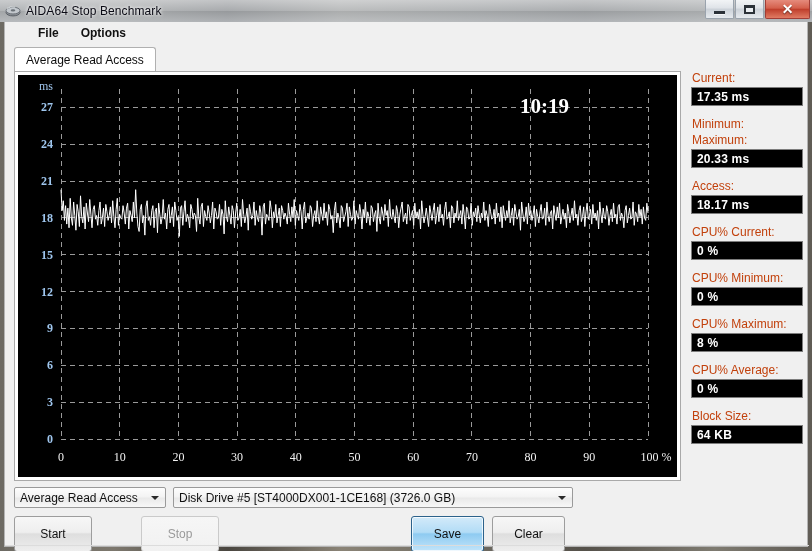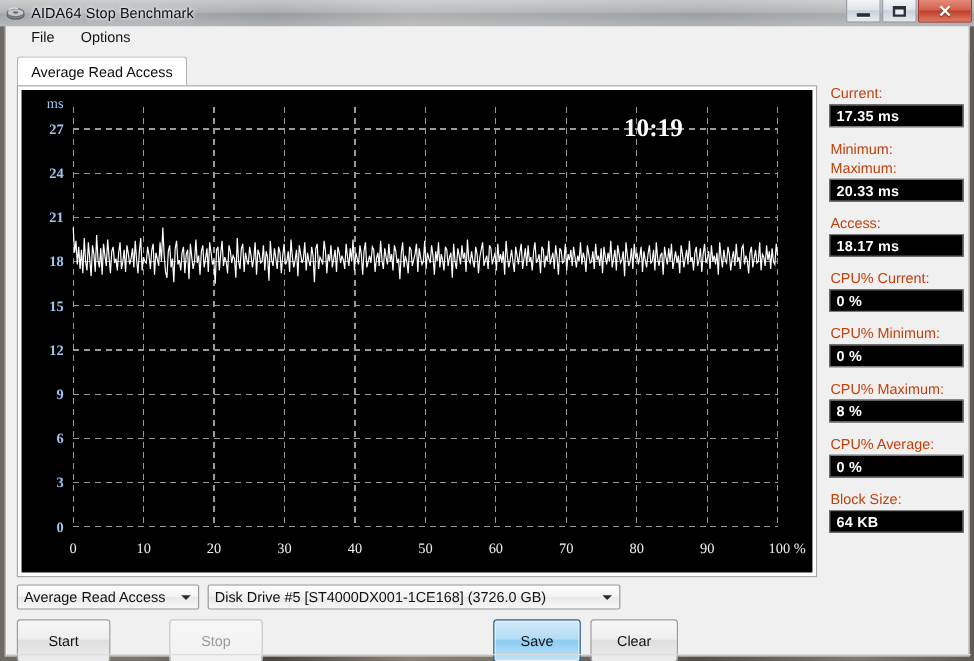--- a/index.html
+++ b/index.html
@@ -55,22 +55,22 @@
     font-size:14px; font-weight:bold; color:#fff; line-height:1;
     text-shadow: 0 1px 1px rgba(0,0,0,.55);
   }
   
   #client {
     position:absolute; left:4px; top:22px; width:804px; height:525px;
     background:#f0f0f0;
     border:1px solid #b4b4b4; border-top:none;
   }
   #menubar {
-    height:21px; background:#f0f0f0; display:flex; 
-    padding-left:12px; gap:4px;
+    height:21px; background:#f0f0f0; display:flex; align-items:center;
+    padding-left:24px; gap:4px;font-weight:bold;
   }
   .menu-item {
     font-size:12px; color:#111; padding:3px 9px; line-height:1;
   }
 
   
   #tabstrip { position:absolute; left:9px; top:25px; height:25px; }
   .tab {
     display:inline-block; height:25px; padding:0 11px;
     font-size:12px; color:#0d0d0d; line-height:24px;
@@ -117,21 +117,21 @@
     font-size:12px; color:#111;
     padding-left:5px; padding-right:18px;
     white-space:nowrap; overflow:hidden;
   }
   .combo .arrow {
     position:absolute; right:6px; top:8px;
     width:0;height:0;border-left:4px solid transparent;border-right:4px solid transparent;
     border-top:4px solid #2a2a2a;
   }
   #combo-mode { left:9px; top:3px; width:152px; }
-  #combo-drive { left:168px; top:3px; width:344px; }
+  #combo-drive { left:168px; top:3px; width:400px; }
   .btn {
     position:absolute; height:36px; border-radius:3px;
     font-size:12px; color:#111; display:flex; align-items:center; justify-content:center;
     border:1px solid #9d9d9d;
     background: linear-gradient(180deg,#f7f7f7 0%,#eeeeee 45%,#dedede 50%,#eeeeee 100%);
   }
   .btn.disabled { color:#9a9a9a; background: linear-gradient(180deg,#f6f6f6 0%,#f1f1f1 100%); border-color:#cacaca;margin-left:44px; }
   .btn.default {
     border:1px solid #2c628b;
     background: linear-gradient(180deg,#d3eaf9 0%,#b2dcf6 45%,#8ecbf1 50%,#c2e4fa 100%);

